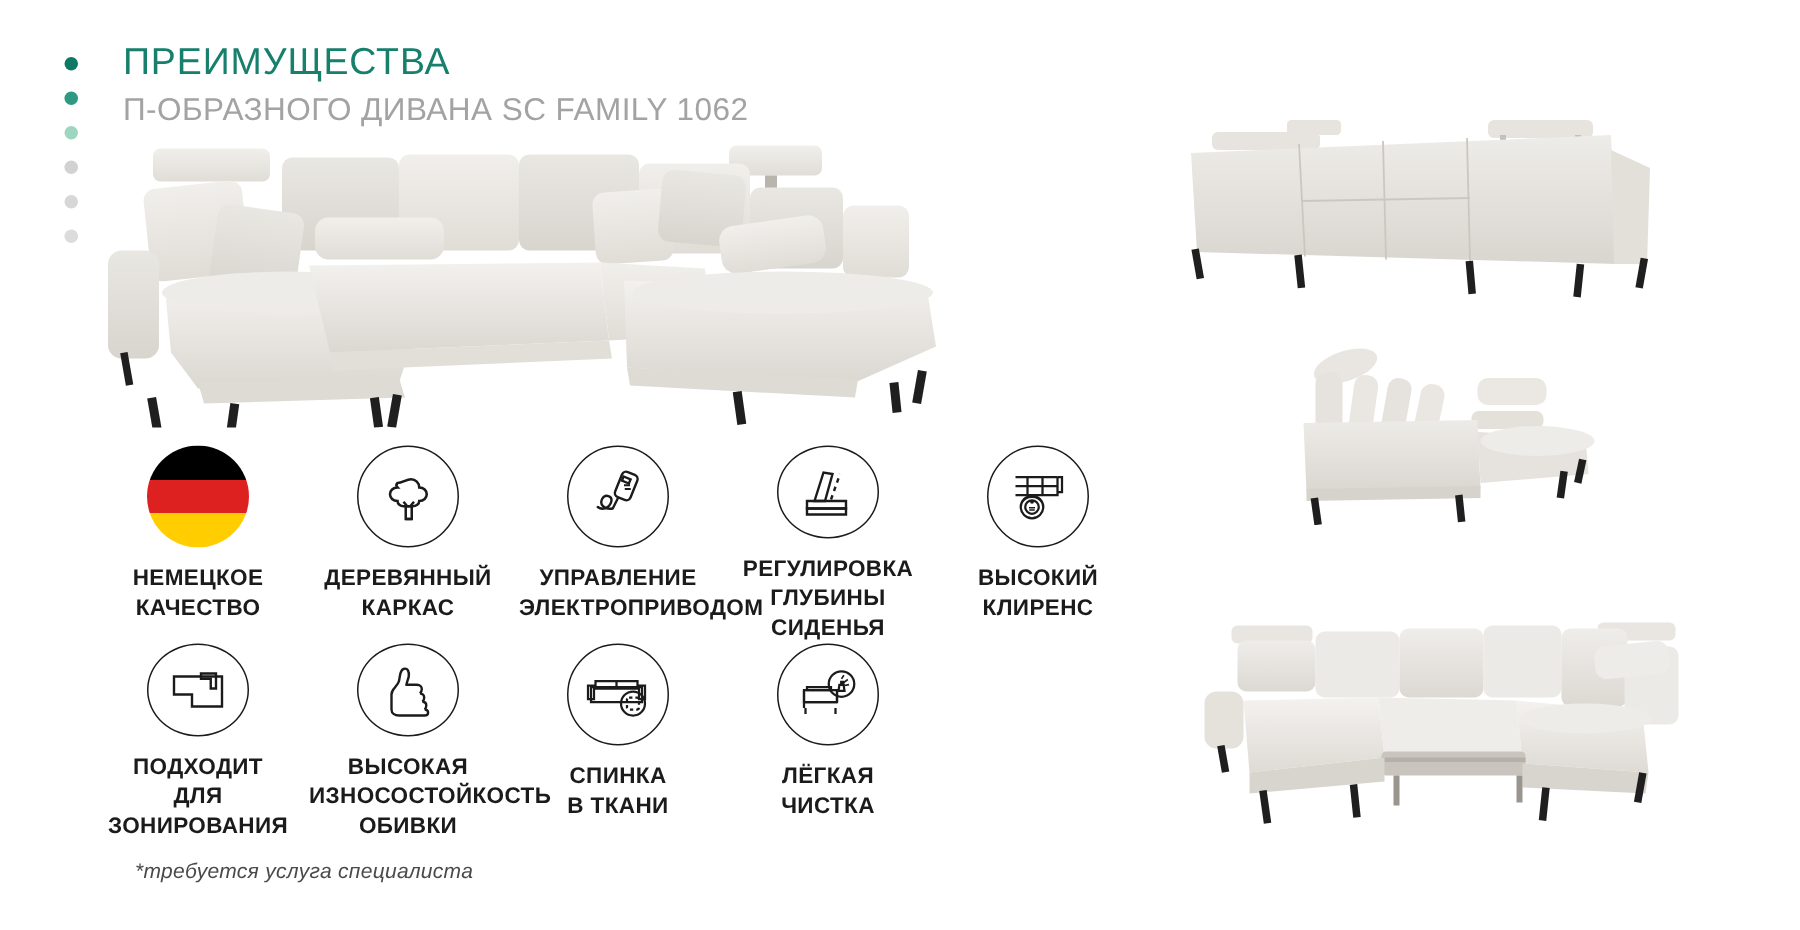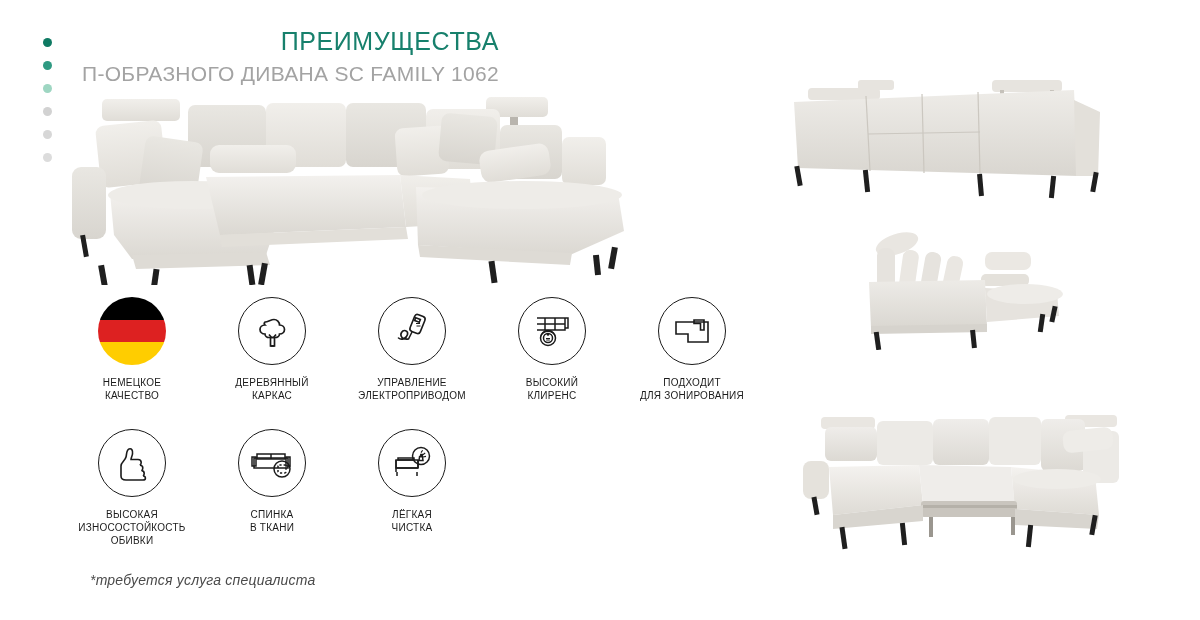--- a/index.html
+++ b/index.html
@@ -9,21 +9,21 @@
     font-family:"Liberation Sans", sans-serif;
     overflow:hidden;
     position:relative;
   }
 
   
   .header{position:absolute;left:0;top:0;width:760px;height:110px;}
   .dot-col{position:absolute;left:43px;top:38px;display:flex;flex-direction:column;gap:14px;align-items:center;}
   .dot{width:9px;height:9px;border-radius:50%;}
 
-  .titles{position:absolute;left:82px;top:28px;text-align:right;}
+  .titles{position:absolute;left:82px;top:28px;}
   .title-main{
     font-size:25px;letter-spacing:.6px;font-weight:400;line-height:1.1;
     color:#17806c;
   }
   .title-sub{
     font-size:21px;letter-spacing:.3px;font-weight:400;line-height:1.15;
     color:#a3a3a3;margin-top:6px;
   }
 
   
@@ -48,21 +48,21 @@
     width:140px;
   }
   .feature .badge{
     width:68px;height:68px;border-radius:50%;
     display:flex;align-items:center;justify-content:center;
     box-sizing:border-box;
   }
   .feature .badge.outline{border:1.6px solid #1b1b1b;}
   .feature .caption{
     margin-top:11px;
-    font-size:10px;font-weight:400;letter-spacing:.25px;
+    font-size:15px;font-weight:700;letter-spacing:.25px;
     line-height:1.32;text-align:center;color:#1b1b1b;
     text-transform:uppercase;
     width:132px;
   }
 
   
   .flag{width:68px;height:68px;border-radius:50%;overflow:hidden;display:block;}
   .flag div{height:33.333%;}
 
   .footnote{
@@ -294,20 +294,33 @@
         <path d="M25 13.5h4M25.5 16h4" stroke-width="1.2"></path>
         <path d="M21 22l-3.5 7"></path>
         <path d="M17.5 29c-6 1-9-3-7-6.5s7-2 6 2-6 6-9 3.5" stroke-linecap="round"></path>
       </svg>
     </span>
     <span class="caption">
       <span>УПРАВЛЕНИЕ</span><br><span>ЭЛЕКТРОПРИВОДОМ</span>
     </span>
   </div>
 
+  <div class="feature">
+    <span class="badge outline">
+      <svg width="44" height="40" viewBox="0 0 44 40" fill="none" stroke="#1b1b1b" stroke-width="1.6">
+        <path d="M13 26 L19 7 L25 8 L20 26 Z"></path>
+        <path d="M24 25 L30 8" stroke-dasharray="3 3"></path>
+        <path d="M8 26h26v5H8z"></path>
+        <path d="M8 31h26v4H8z"></path>
+      </svg>
+    </span>
+    <span class="caption">
+      <span>РЕГУЛИРОВКА</span><br><span>ГЛУБИНЫ СИДЕНЬЯ</span>
+    </span>
+  </div>
 
   <div class="feature">
     <span class="badge outline">
       <svg width="44" height="42" viewBox="0 0 44 42" fill="none" stroke="#1b1b1b" stroke-width="1.5">
         <path d="M7 20h28V8"></path>
         <path d="M35 8h3v10h-3"></path>
         <path d="M15 8v12M25 8v12M7 14h28"></path>
         <path d="M7 8h28"></path>
         <circle cx="18" cy="28" r="7.5"></circle>
         <circle cx="18" cy="28" r="4.5"></circle>

